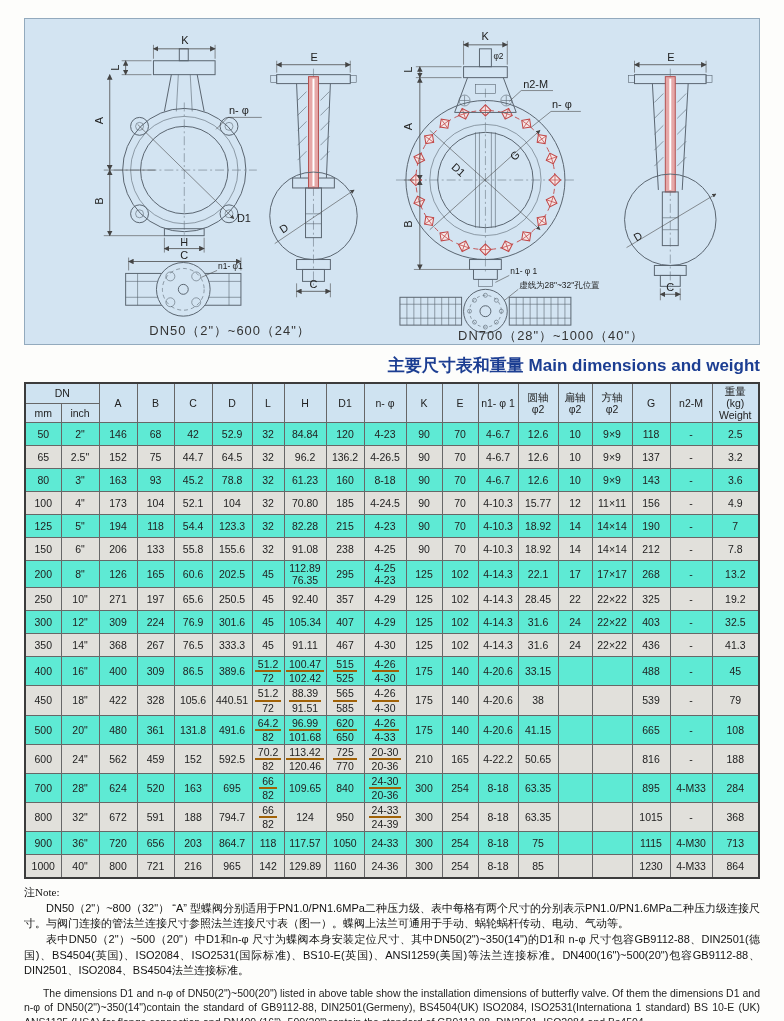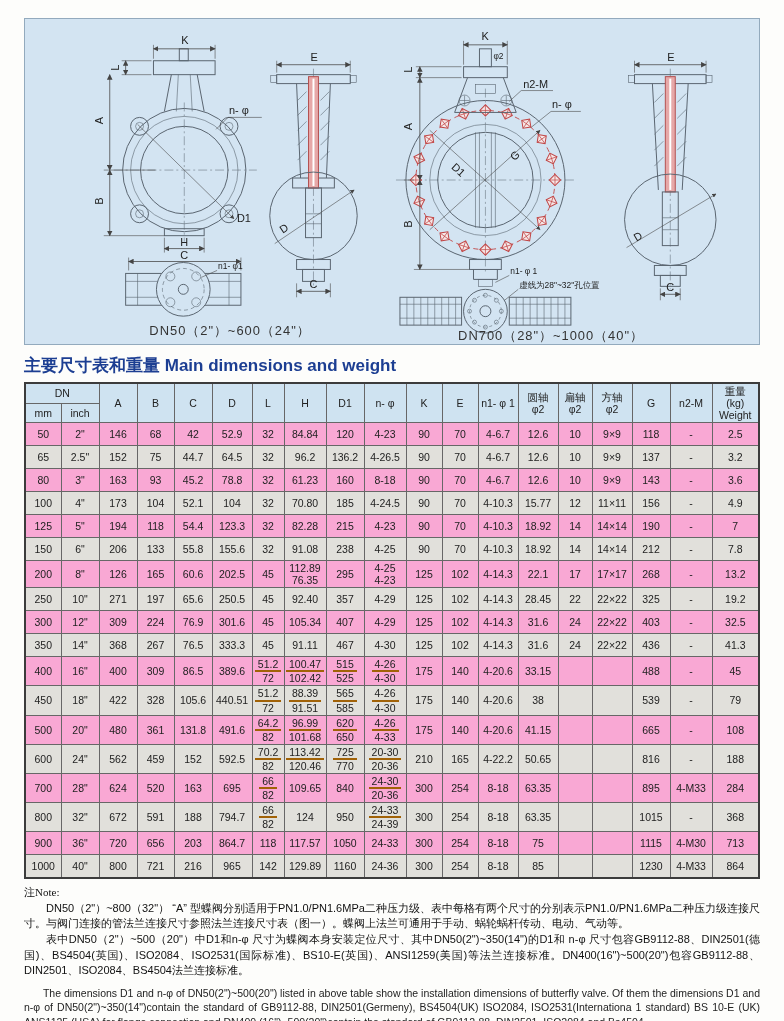--- a/index.html
+++ b/index.html
@@ -15,22 +15,22 @@
   .ln{stroke:#5a6570;stroke-width:1;fill:none;}
   .thin{stroke:#5a6570;stroke-width:.6;fill:none;}
   .cl{stroke:#7b8793;stroke-width:.7;fill:none;stroke-dasharray:9 3 2 3;}
   .dim{stroke:#4a4a4a;stroke-width:.8;fill:none;marker-start:url(#arr);marker-end:url(#arr);}
   .ext{stroke:#4a4a4a;stroke-width:.6;fill:none;}
   .red{fill:#e6a8a8;stroke:#b35050;stroke-width:1;}
   .redln{stroke:#c04545;stroke-width:.9;fill:none;}
   .lbl{font-family:"Liberation Sans",sans-serif;font-size:11px;fill:#222;}
   .lbl-s{font-family:"Liberation Sans",sans-serif;font-size:8.5px;fill:#222;}
   .cap{font-family:"Liberation Sans",sans-serif;font-size:13px;fill:#333;letter-spacing:1px;}
-  .sec-title{margin:9px 0 5px 0;font-size:17px;font-weight:bold;color:#1c3e92;}
-  table.dims{border-collapse:collapse;width:736px;table-layout:fixed;border:2px solid #3c3c3c;background:#f9a8d4;}
+  .sec-title{margin:9px 0 5px 0;font-size:17px;font-weight:bold;color:#1c3e92;text-align:right;}
+  table.dims{border-collapse:collapse;width:736px;table-layout:fixed;border:2px solid #3c3c3c;background:#5eead4;}
   .dims th{
     background:#cfe3f1;font-weight:normal;font-size:10.5px;color:#222;
     border:1px solid #676767;padding:1px 0;white-space:pre-line;line-height:1.15;
   }
   .dims td{
     border:1px solid #676767;font-size:10.5px;color:#222;text-align:center;
     padding:1px 0;height:20px;line-height:1.15;vertical-align:middle;
   }
   .dims tr.alt td{background:#e1e0db;}
   .stack{display:inline-flex;flex-direction:column;align-items:center;line-height:1.15;}

